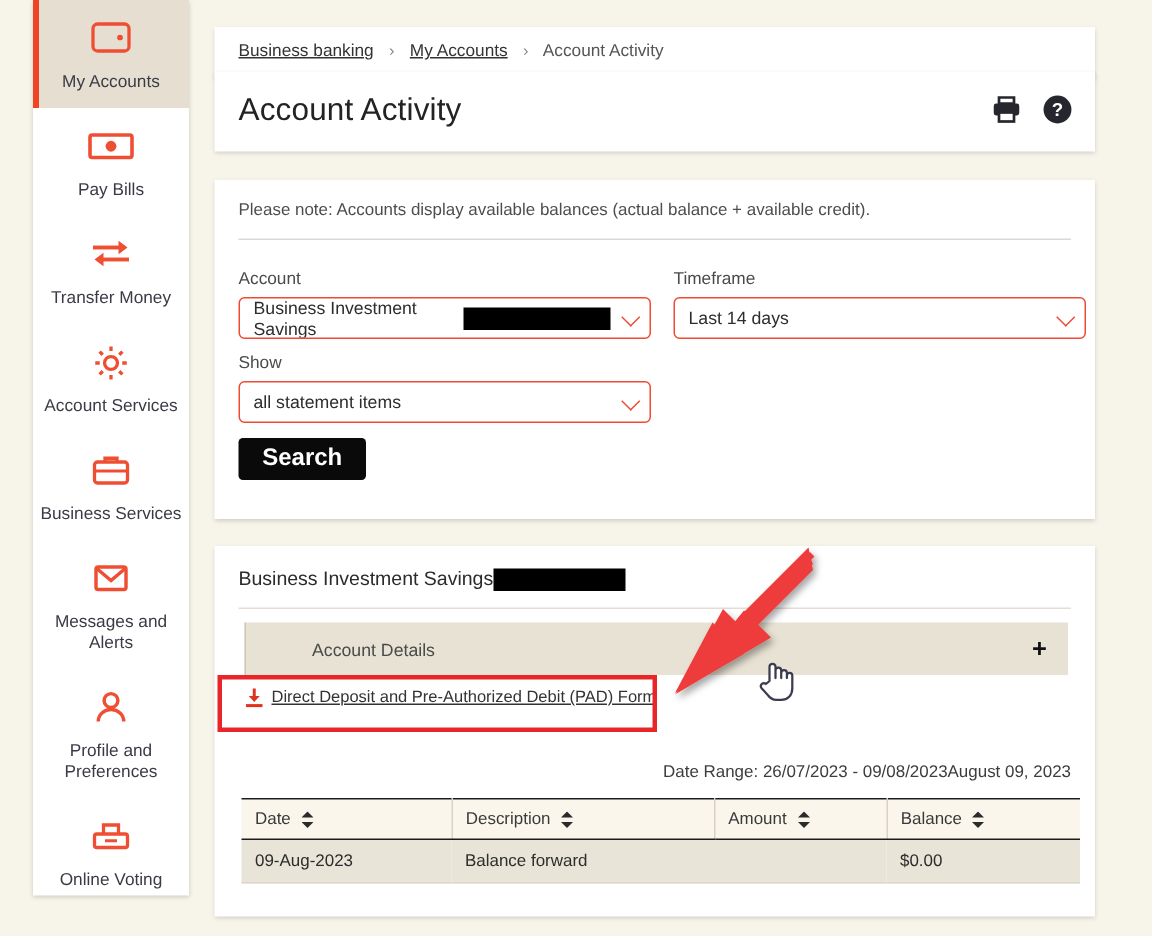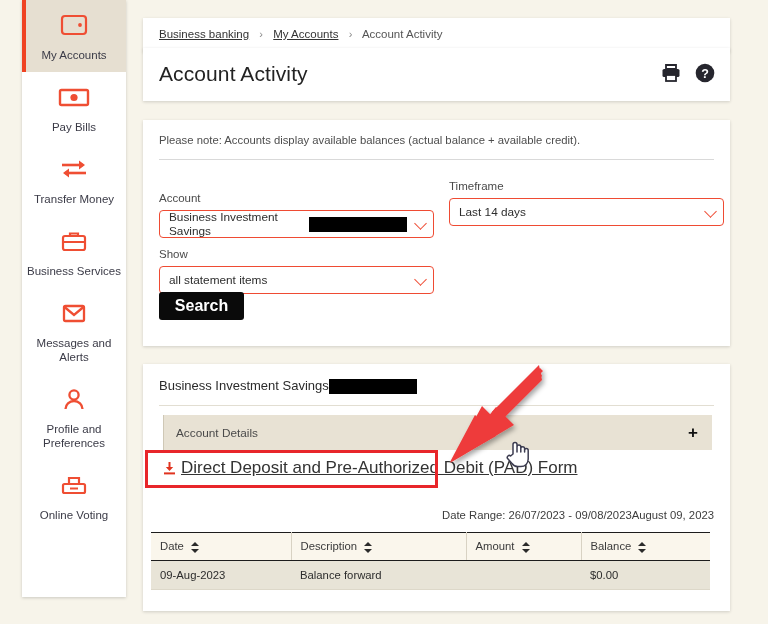--- a/index.html
+++ b/index.html
@@ -68,21 +68,21 @@
   
   #note-row {
     position:absolute; left:16px; right:16px; top:14px;
     display:flex; align-items:baseline;
     font-size:11.3px; color:#4d4d4d;
   }
   #note-row .gst { color:#333; }
   #note-rule { position:absolute; left:16px; right:16px; top:39px; height:1px; background:#d9d9d9; }
 
   .field { position:absolute; width:275px; }
-  .field.col1 { left:16px;margin-top:12px; }
+  .field.col1 { left:16px; }
   .field.col2 { left:306px; }
   .field.row1 { top:60px; }
   .field.row2 { top:116px; }
   .field-label { font-size:11.5px; color:#4a4a4a; margin-bottom:6px; display:block; }
   .select {
     position:relative; height:28px; border:1.4px solid #ef4b33; border-radius:4px;
     background:#fff; display:flex; align-items:center; padding:0 26px 0 9px;
     font-size:11.8px; color:#2d2d2d; cursor:pointer; overflow:hidden;
   }
   .select .chev {
@@ -104,35 +104,35 @@
     position:absolute; left:16px; top:14px; font-size:13px; color:#2b2b2b;
   }
   #acct-rule { position:absolute; left:16px; right:16px; top:41px; height:1px; background:#e2ded2; }
 
   #accordion {
     position:absolute; left:20px; top:51px; width:549px; height:35px;
     background:#e8e2d4; display:flex; align-items:center;
     padding:0 14px 0 13px; cursor:pointer;
   }
   #accordion::before { content:""; position:absolute; left:0; top:0; bottom:0; width:1px; background:#cfc8b6; }
-  #accordion-title { font-size:11.8px; color:#4a4a4a; flex:1; }
+  #accordion-title { font-size:11.8px; color:#4a4a4a; flex:1;margin-left:32px; }
   #accordion-plus { font-size:17px; color:#111; line-height:1; font-weight:bold; }
 
   #pad-link-row { position:absolute; left:20px; top:94px; display:flex; align-items:center; gap:5px; }
   #pad-link {
-    font-size:17px; color:#333; text-decoration:underline; cursor:pointer; white-space:nowrap;
+    font-size:11px; color:#333; text-decoration:underline; cursor:pointer; white-space:nowrap;
   }
 
   #daterange-row {
     position:absolute; left:16px; right:16px; top:145px;
     display:flex; justify-content:flex-end; font-size:11.3px; color:#3d3d3d;
   }
 
   #txn-table {
-    position:absolute; left:8px; top:168px; width:559px;
+    position:absolute; left:18px; top:168px; width:559px;
     border-collapse:collapse; font-size:11.3px;border-radius:27px;
   }
   #txn-table th {
     background:#faf6ec; text-align:left; font-weight:normal; color:#3a3a3a;
     padding:7px 9px; border-top:1.4px solid #1c1c1c; border-bottom:1.4px solid #1c1c1c;
     border-right:1px solid #d8d2c3;
   }
   #txn-table th:last-child { border-right:none; }
   #txn-table td {
     background:#e8e4d7; color:#2c2c2c; padding:8px 9px; border-bottom:1px solid #ddd8c9;
@@ -184,20 +184,31 @@
       <svg width="32" height="26" viewBox="0 0 32 26">
         <path d="M4 9 H25" stroke="#ef4e33" stroke-width="2.6" fill="none"></path>
         <path d="M21 4.5 L27 9 L21 13.5 Z" fill="#ef4e33"></path>
         <path d="M28 17 H7" stroke="#ef4e33" stroke-width="2.6" fill="none"></path>
         <path d="M11 12.5 L5 17 L11 21.5 Z" fill="#ef4e33"></path>
       </svg>
     </span>
     <span class="nav-label">Transfer Money</span>
   </div>
 
+  <div class="nav-item">
+    <span class="nav-icon">
+      <svg width="30" height="28" viewBox="0 0 30 28">
+        <g fill="none" stroke="#ef4e33" stroke-width="2.2">
+          <circle cx="15" cy="14" r="4.3"></circle>
+          <path d="M15 3 v3 M15 22 v3 M4.5 14 h3 M22.5 14 h3 M7.4 6.4 l2.1 2.1 M20.5 19.5 l2.1 2.1 M22.6 6.4 l-2.1 2.1 M9.5 19.5 l-2.1 2.1"></path>
+        </g>
+      </svg>
+    </span>
+    <span class="nav-label">Account Services</span>
+  </div>
 
   <div class="nav-item">
     <span class="nav-icon">
       <svg width="30" height="27" viewBox="0 0 30 27">
         <rect x="4" y="8" width="22" height="14" rx="2" fill="none" stroke="#ef4e33" stroke-width="2.2"></rect>
         <path d="M11 8 V5.5 h8 V8" fill="none" stroke="#ef4e33" stroke-width="2.2"></path>
         <path d="M4 14 H26" stroke="#ef4e33" stroke-width="2"></path>
       </svg>
     </span>
     <span class="nav-label">Business Services</span>

